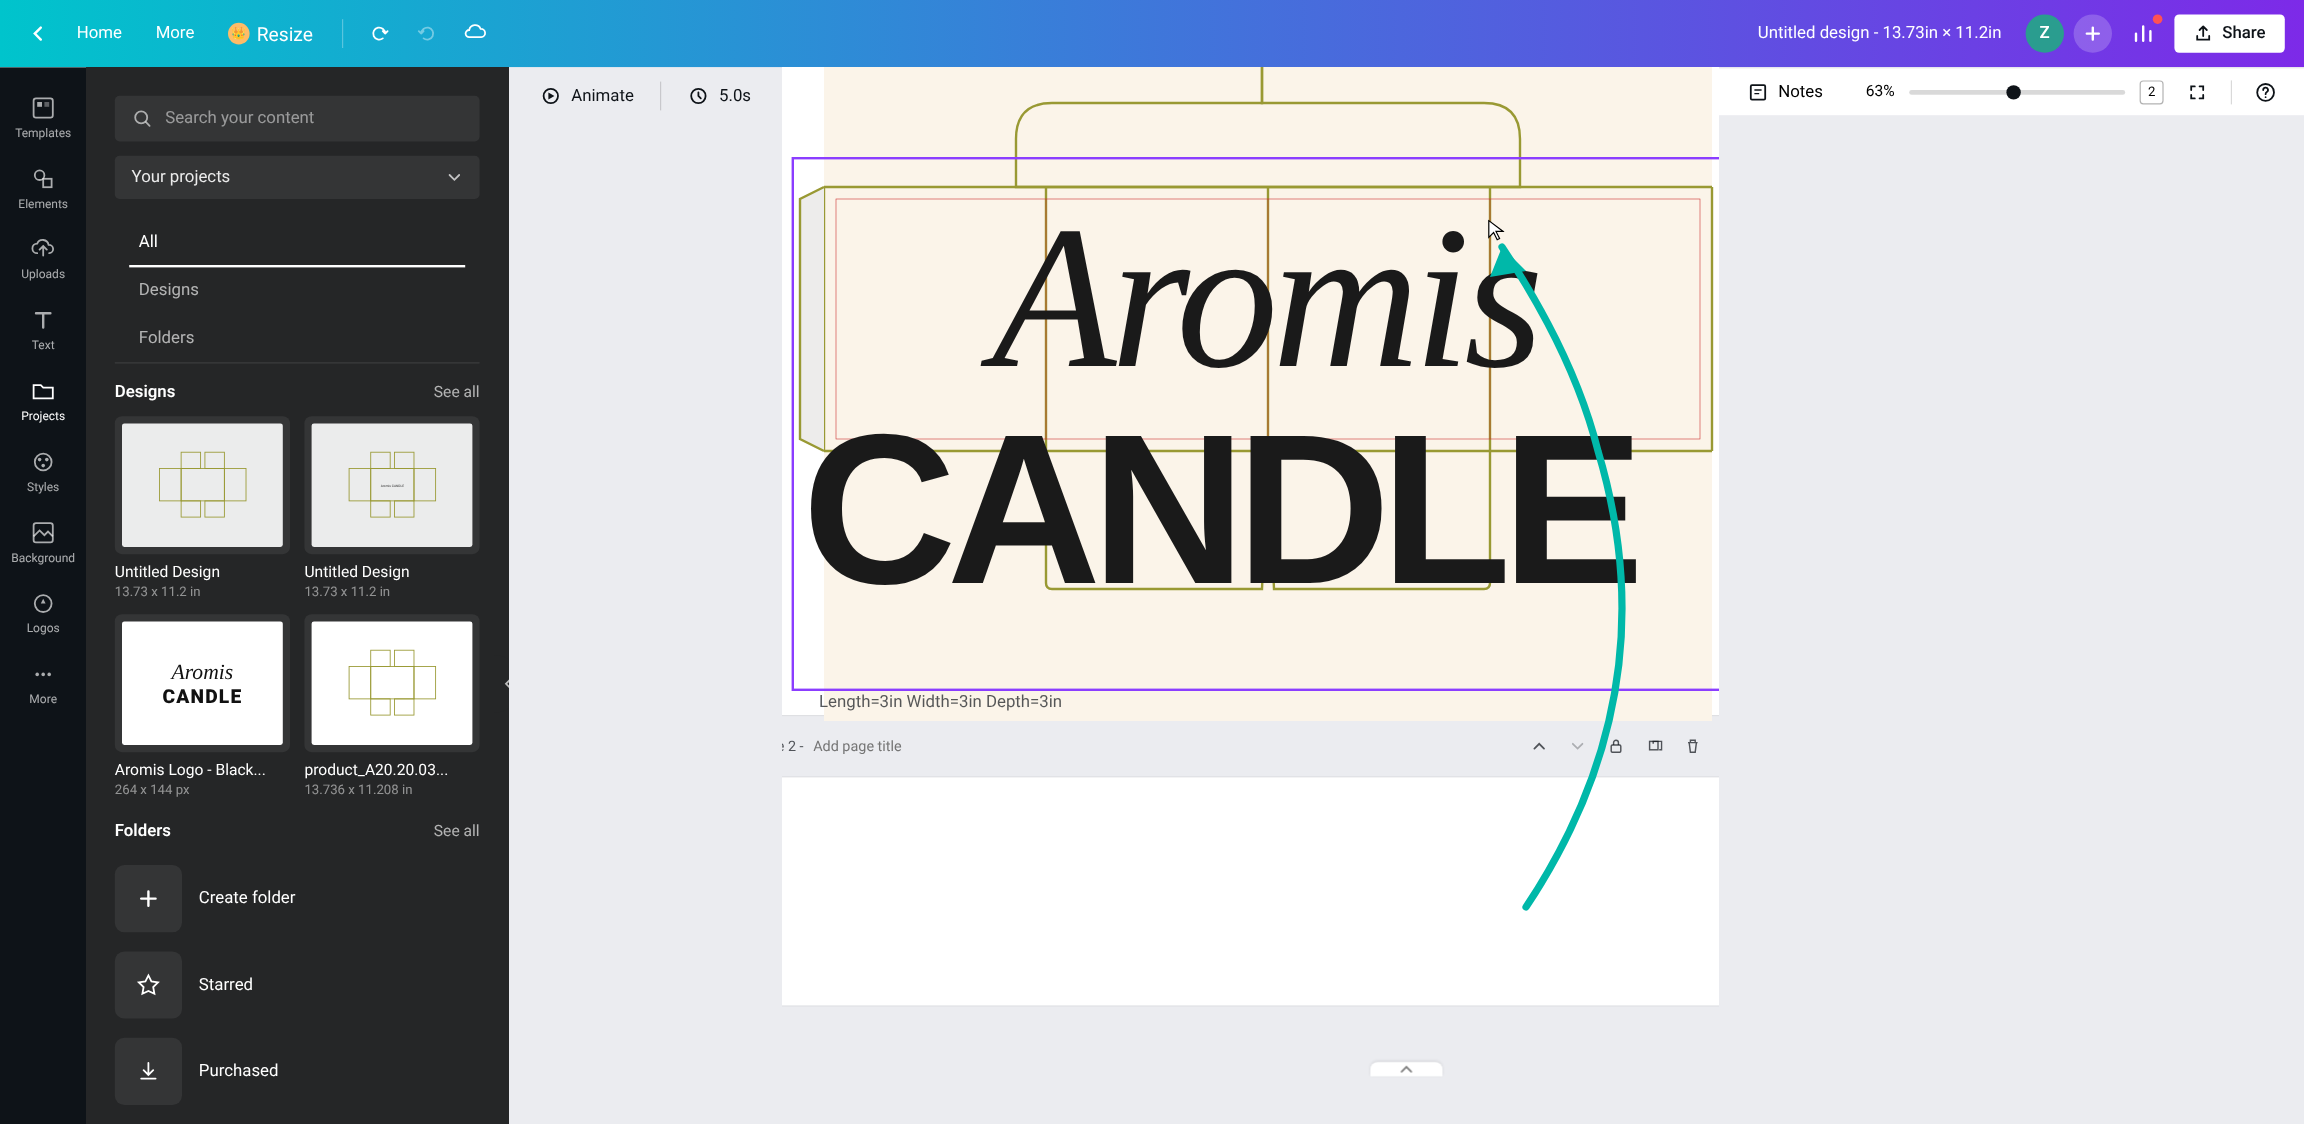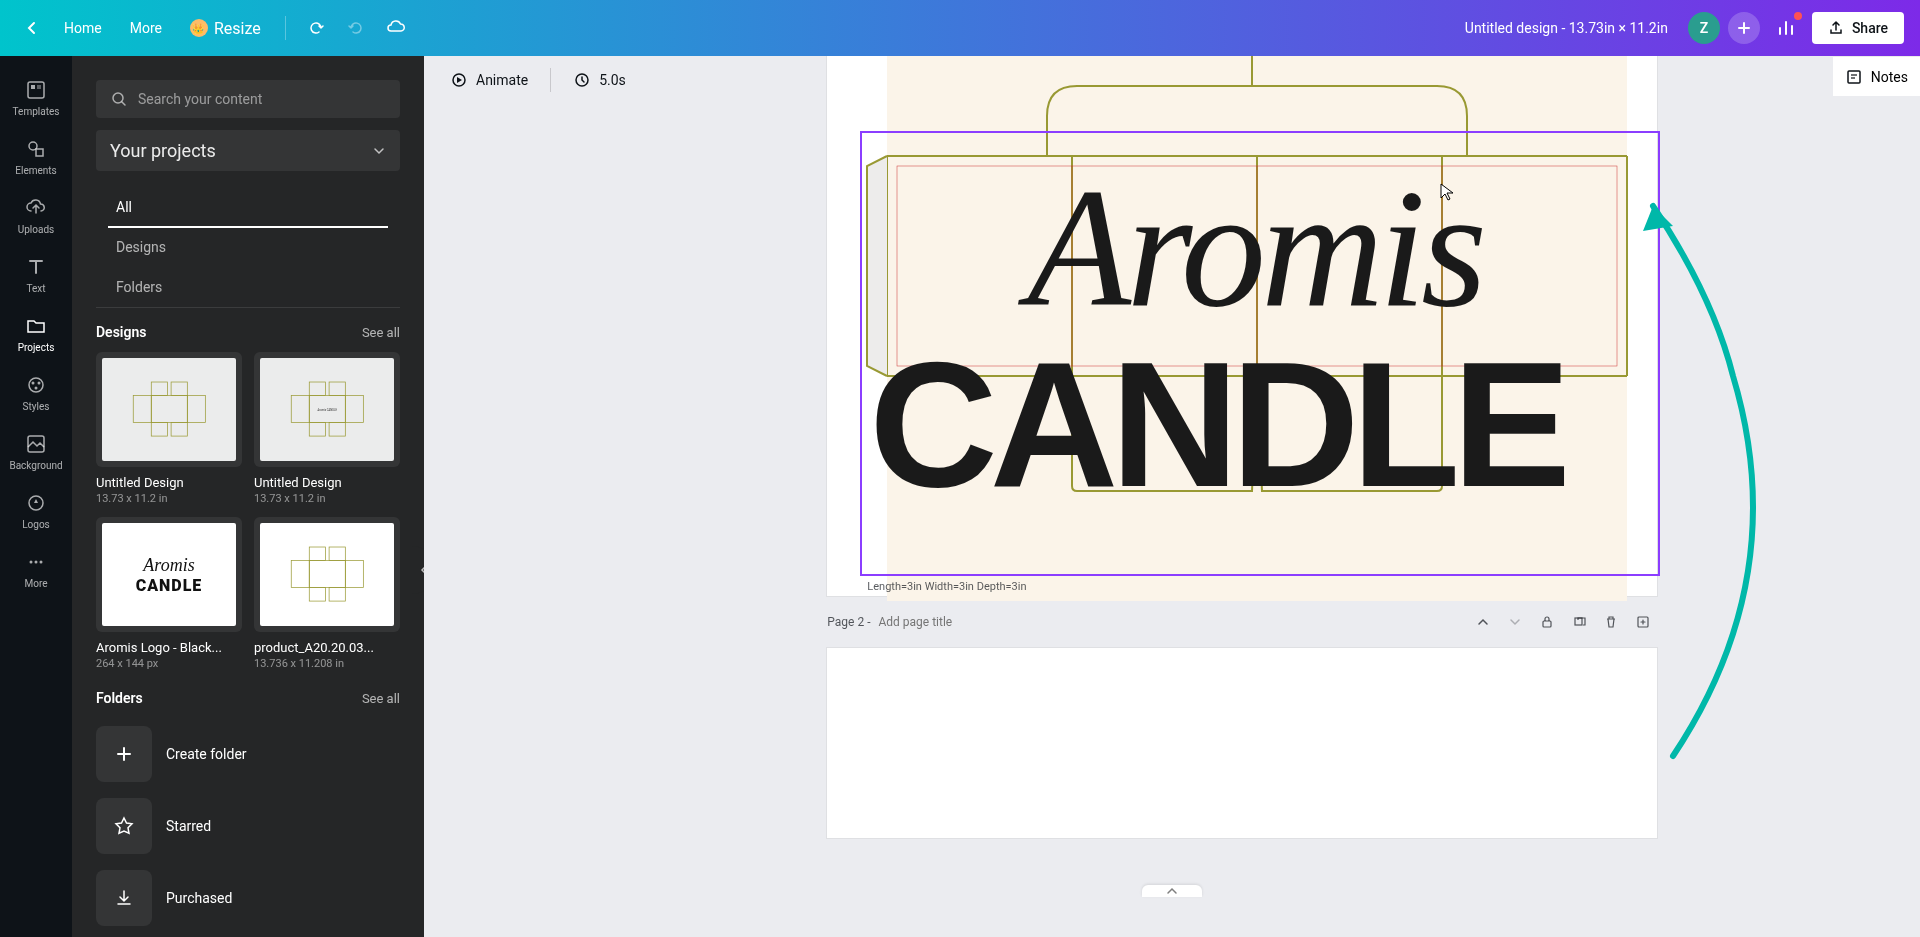--- a/index.html
+++ b/index.html
@@ -30,21 +30,21 @@
     .left-rail { width: 72px; background: #0e1318; display: flex; flex-direction: column; padding: 12px 0; }
     .rail-item { display: flex; flex-direction: column; align-items: center; gap: 4px; padding: 10px 4px; cursor: pointer; color: rgba(255,255,255,0.65); font-size: 10px; }
     .rail-item.active { color: white; }
     .rail-icon { width: 24px; height: 24px; display: flex; align-items: center; justify-content: center; }
     
     
     .side-panel { width: 352px; background: #252627; color: white; display: flex; flex-direction: column; padding: 24px; overflow-y: auto; position: relative; }
     .search-box { background: rgba(255,255,255,0.07); border-radius: 4px; padding: 10px 14px; display: flex; align-items: center; gap: 10px; margin-bottom: 12px; }
     .search-box input { background: transparent; border: none; outline: none; color: white; font-size: 14px; flex: 1; }
     .search-box input::placeholder { color: rgba(255,255,255,0.5); }
-    .dropdown { background: rgba(255,255,255,0.07); border-radius: 4px; padding: 10px 14px; display: flex; align-items: center; justify-content: space-between; cursor: pointer; margin-bottom: 16px; font-size: 18px; color: rgba(255,255,255,0.9); }
+    .dropdown { background: rgba(255,255,255,0.07); border-radius: 4px; padding: 10px 14px; display: flex; align-items: center; justify-content: space-between; cursor: pointer; margin-bottom: 16px; font-size: 14px; color: rgba(255,255,255,0.9); }
     .tabs { display: flex; border-bottom: 1px solid rgba(255,255,255,0.1); margin-bottom: 16px; flex-direction: column; }
     .tab { padding: 12px 20px; font-size: 14px; cursor: pointer; color: rgba(255,255,255,0.65); position: relative; }
     .tab.active { color: white; }
     .tab.active::after { content: ''; position: absolute; bottom: -1px; left: 12px; right: 12px; height: 2px; background: white; }
     .section-header { display: flex; justify-content: space-between; align-items: center; margin-bottom: 12px; }
     .section-title { font-size: 14px; font-weight: 600; }
     .see-all { font-size: 13px; color: rgba(255,255,255,0.65); cursor: pointer; }
     .designs-grid { display: grid; grid-template-columns: 1fr 1fr; gap: 12px; margin-bottom: 20px; }
     .design-card { cursor: pointer; }
     .design-thumb { background: rgba(255,255,255,0.07); border-radius: 6px; height: 115px; display: flex; align-items: center; justify-content: center; padding: 6px; margin-bottom: 8px; }
@@ -69,24 +69,24 @@
     .page2 { height: 190px; }
     .page-label { width: 830px; display: flex; align-items: center; padding: 8px 0 12px; gap: 8px; font-size: 12px; color: rgba(14,19,24,0.7); }
     .page-title-input { border: none; background: transparent; font-size: 12px; color: rgba(14,19,24,0.5); outline: none; flex: 1; }
     .page-controls { display: flex; gap: 4px; }
     .page-ctrl-btn { width: 28px; height: 28px; display: flex; align-items: center; justify-content: center; cursor: pointer; border-radius: 4px; color: rgba(14,19,24,0.7); }
     
     
     .package-template { position: absolute; inset: 0; }
     .selection-box { position: absolute; left: 33px; top: 75px; width: 800px; height: 445px; border: 2px solid #8b3dff; pointer-events: none; }
     .cursor-img { position: absolute; left: 613px; top: 127px; z-index:30; color: black; }
-    .dims-label { position: absolute; bottom: 3px; left: 40px; font-size: 11px; color: rgba(14,19,24,0.7); }
-    
-    
-    .footer-bar { height: 40px; background: white; border-top: 1px solid rgba(0,0,0,0.08); display: flex; align-items: center; padding: 0 4px; gap: 12px; }
+    .dims-label { position: absolute; bottom: 3px; left: 56px; font-size: 14px; color: rgba(14,19,24,0.7); }
+    
+    
+    .footer-bar { height: 40px; background: white; border-top: 1px solid rgba(0,0,0,0.08); display: flex; align-items: center; padding: 0 16px; gap: 12px; }
     .footer-left { display: flex; align-items: center; gap: 8px; flex: 1; }
     .notes-btn { display: flex; align-items: center; gap: 8px; padding: 4px 8px; cursor: pointer; font-size: 14px; border-radius: 4px; }
     .footer-right { display: flex; align-items: center; gap: 12px; }
     .zoom-label { font-size: 13px; min-width: 40px; text-align: right; }
     .zoom-slider { width: 180px; height: 4px; background: rgba(0,0,0,0.15); border-radius: 2px; position: relative; cursor: pointer; }
     .zoom-thumb { position: absolute; width: 12px; height: 12px; background: #0e1318; border-radius: 50%; top: -4px; left: 45%; }
     .page-count-badge { width: 20px; height: 20px; border: 1px solid rgba(0,0,0,0.3); border-radius: 3px; display: flex; align-items: center; justify-content: center; font-size: 11px; cursor: pointer; }
     .footer-icon-btn { width: 32px; height: 32px; display: flex; align-items: center; justify-content: center; cursor: pointer; border-radius: 4px; }
     .footer-divider { width: 1px; height: 20px; background: rgba(0,0,0,0.15); }
     
@@ -493,15 +493,34 @@
       <div class="footer-left">
         <div class="notes-btn">
           <svg width="18" height="18" viewBox="0 0 18 18" fill="none">
               <rect x="3" y="3" width="12" height="12" rx="1" stroke="#0e1318" stroke-width="1.5"></rect>
               <line x1="6" y1="7" x2="12" y2="7" stroke="#0e1318" stroke-width="1.2"></line>
               <line x1="6" y1="10" x2="10" y2="10" stroke="#0e1318" stroke-width="1.2"></line>
             </svg>
           <span>Notes</span>
         </div>
       </div>
+      <div class="footer-right">
+        <span class="zoom-label">63%</span>
+        <div class="zoom-slider">
+            <div class="zoom-thumb"></div>
+          </div>
+        <div class="page-count-badge">2</div>
+        <div class="footer-icon-btn">
+            <svg width="16" height="16" viewBox="0 0 16 16" fill="none">
+              <path d="M3 6V3h3M13 6V3h-3M3 10v3h3M13 10v3h-3" stroke="#0e1318" stroke-width="1.5" stroke-linecap="round"></path>
+            </svg>
+          </div>
+        <div class="footer-divider"></div>
+        <div class="footer-icon-btn">
+            <svg width="18" height="18" viewBox="0 0 18 18" fill="none">
+              <circle cx="9" cy="9" r="7" stroke="#0e1318" stroke-width="1.5"></circle>
+              <path d="M7 7a2 2 0 1 1 3 1.7c-.6.4-1 1-1 1.8M9 13h.01" stroke="#0e1318" stroke-width="1.5" stroke-linecap="round"></path>
+            </svg>
+          </div>
+      </div>
     </div>
   </div>
 </div>
 
 </body></html>

